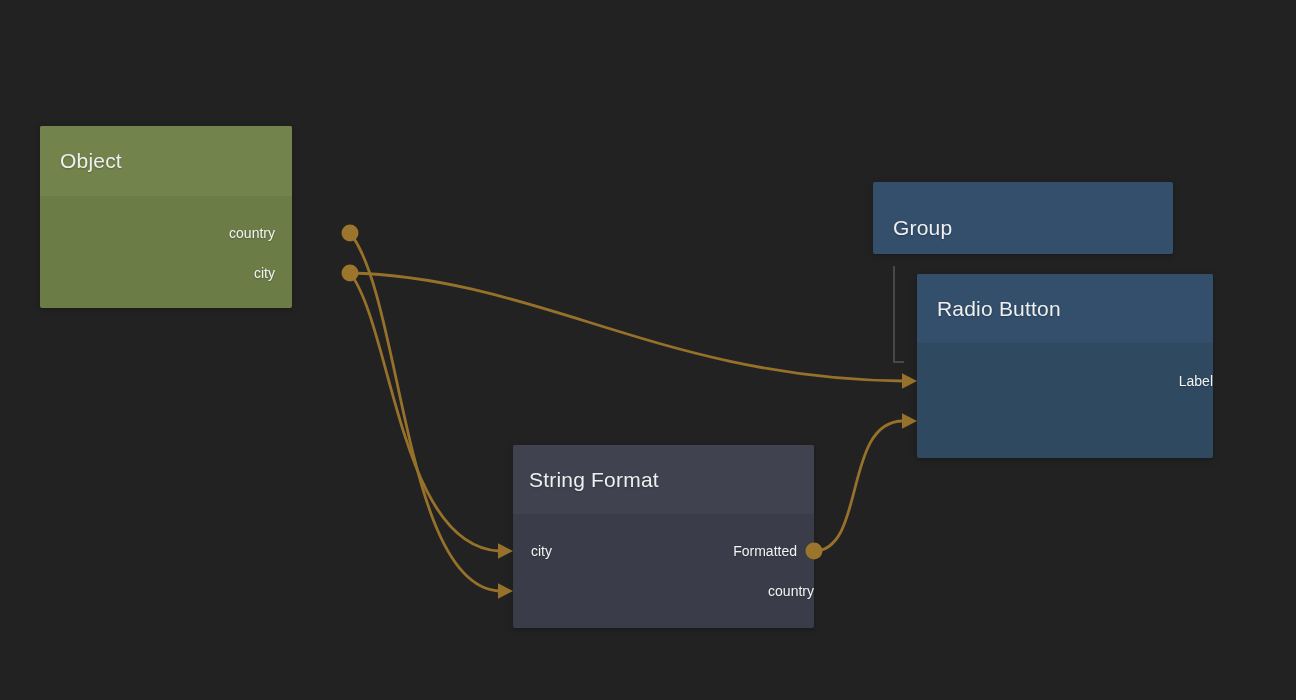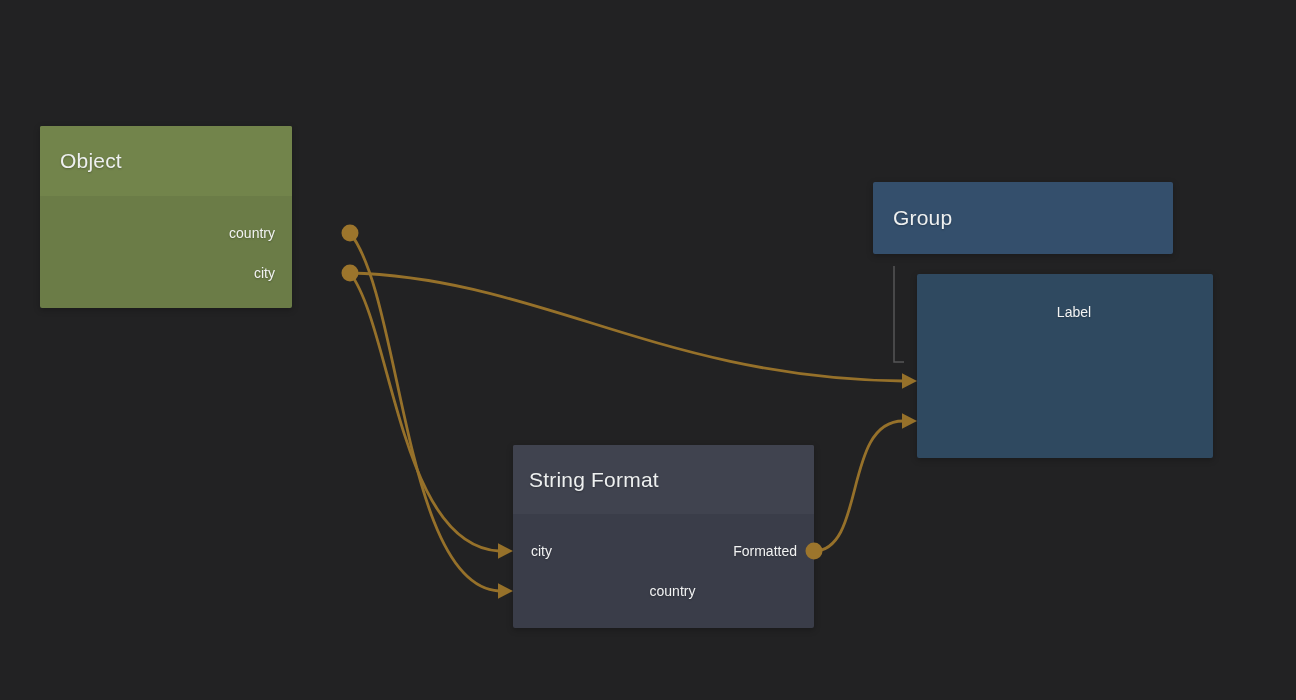--- a/index.html
+++ b/index.html
@@ -22,31 +22,31 @@
     letter-spacing:0.2px;
     text-shadow:0 1px 2px rgba(0,0,0,0.25);
   }
   .node-body{padding-top:17px;}
   .port-row{
     height:40px;display:flex;align-items:center;
     font-size:14px;color:var(--port-text,#f2f3f3);
     text-shadow:0 1px 2px rgba(0,0,0,0.25);
   }
   .port-row.outputs{justify-content:flex-end;padding-right:17px;}
-  .port-row.inputs{justify-content:center;padding-left:18px;}
+  .port-row.inputs{justify-content:flex-end;padding-left:18px;}
   .port-row.both{justify-content:space-between;padding-left:18px;padding-right:17px;}
 
   
   #node-object{left:40px;top:126px;width:252px;height:182px;background:var(--green-body,#6b7c47);}
   #node-object .node-header{height:70px;background:var(--green-header,#72844b);}
   #node-object .node-body{height:112px;}
 
   
   #node-group{left:873px;top:182px;width:300px;height:72px;background:var(--blue-header,#344f6c);}
-  #node-group .node-header{height:72px;text-align:center;}
+  #node-group .node-header{height:92px;text-align:center;}
 
   
   #node-radio{left:917px;top:274px;width:296px;height:184px;background:var(--blue-body,#2f4960);}
   #node-radio .node-header{height:69px;background:var(--blue-header,#344f6c);}
   #node-radio .node-body{padding-top:18px;}
 
   
   #node-stringformat{left:513px;top:445px;width:301px;height:183px;background:var(--slate-body,#3a3d49);}
   #node-stringformat .node-header{height:69px;background:var(--slate-header,#40434f);padding-left:16px;}
 </style>
@@ -69,20 +69,23 @@
     </div>
   </div>
 
   <div class="node" id="node-group">
     <div class="node-header">
       <span>Group</span>
     </div>
   </div>
 
   <div class="node" id="node-radio">
+    <div class="node-header">
+      <span>Radio Button</span>
+    </div>
     <div class="node-body">
       <div class="port-row inputs">
         <span>Label</span>
       </div>
     </div>
   </div>
 
   <div class="node" id="node-stringformat">
     <div class="node-header">
       <span>String Format</span>

